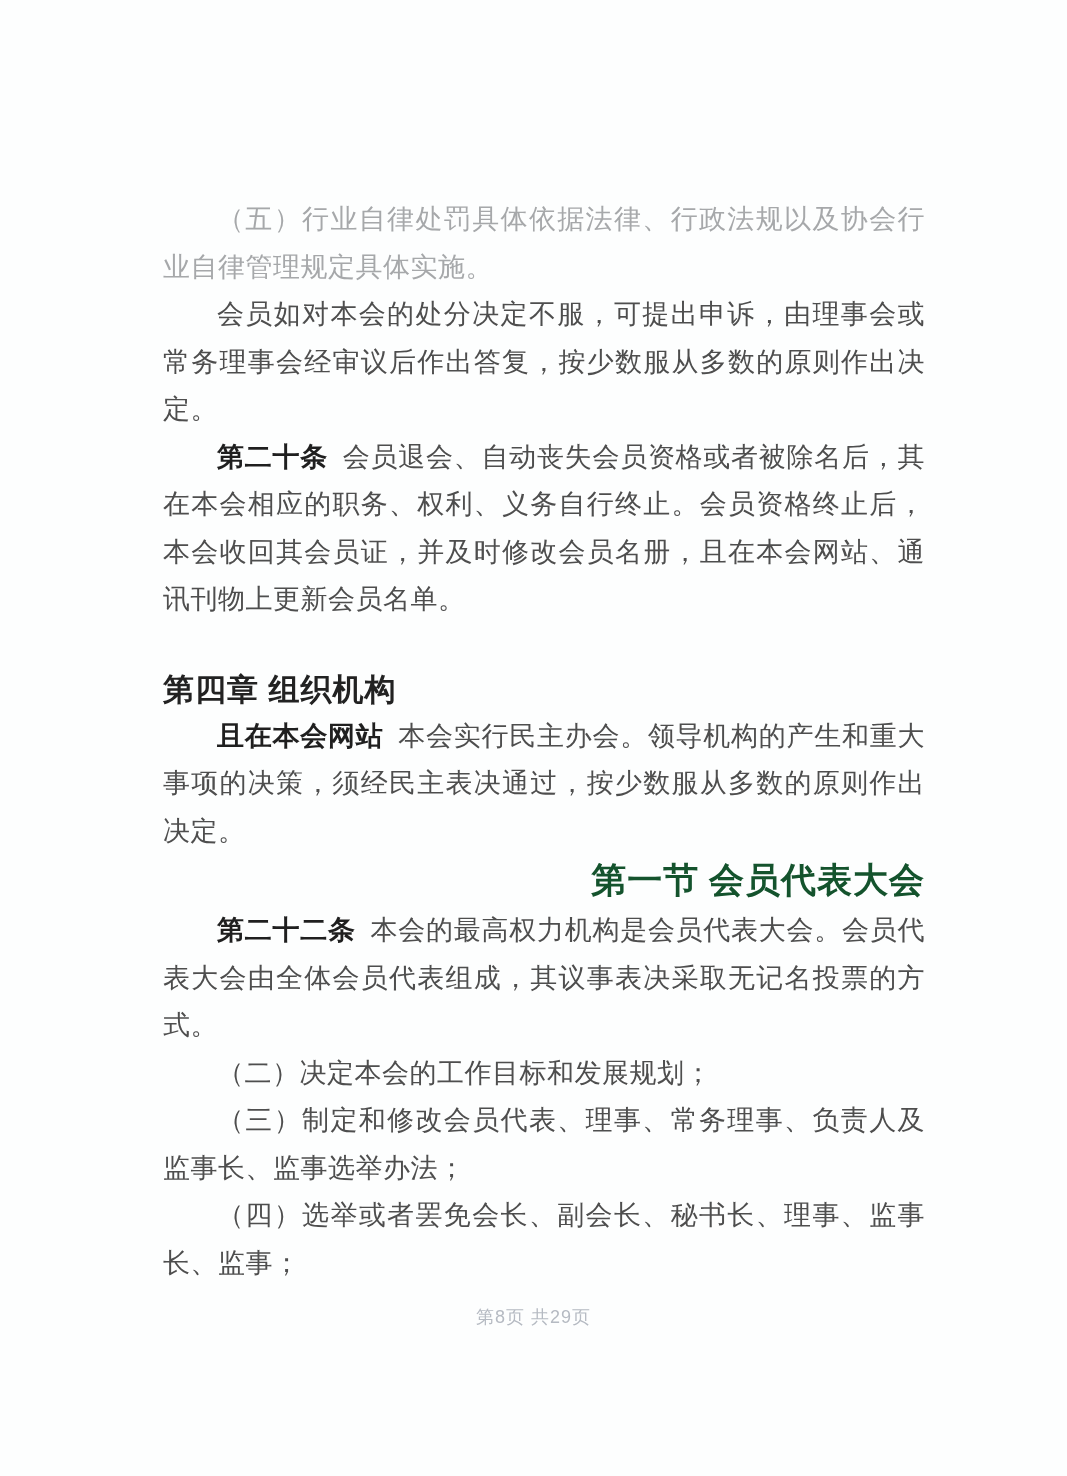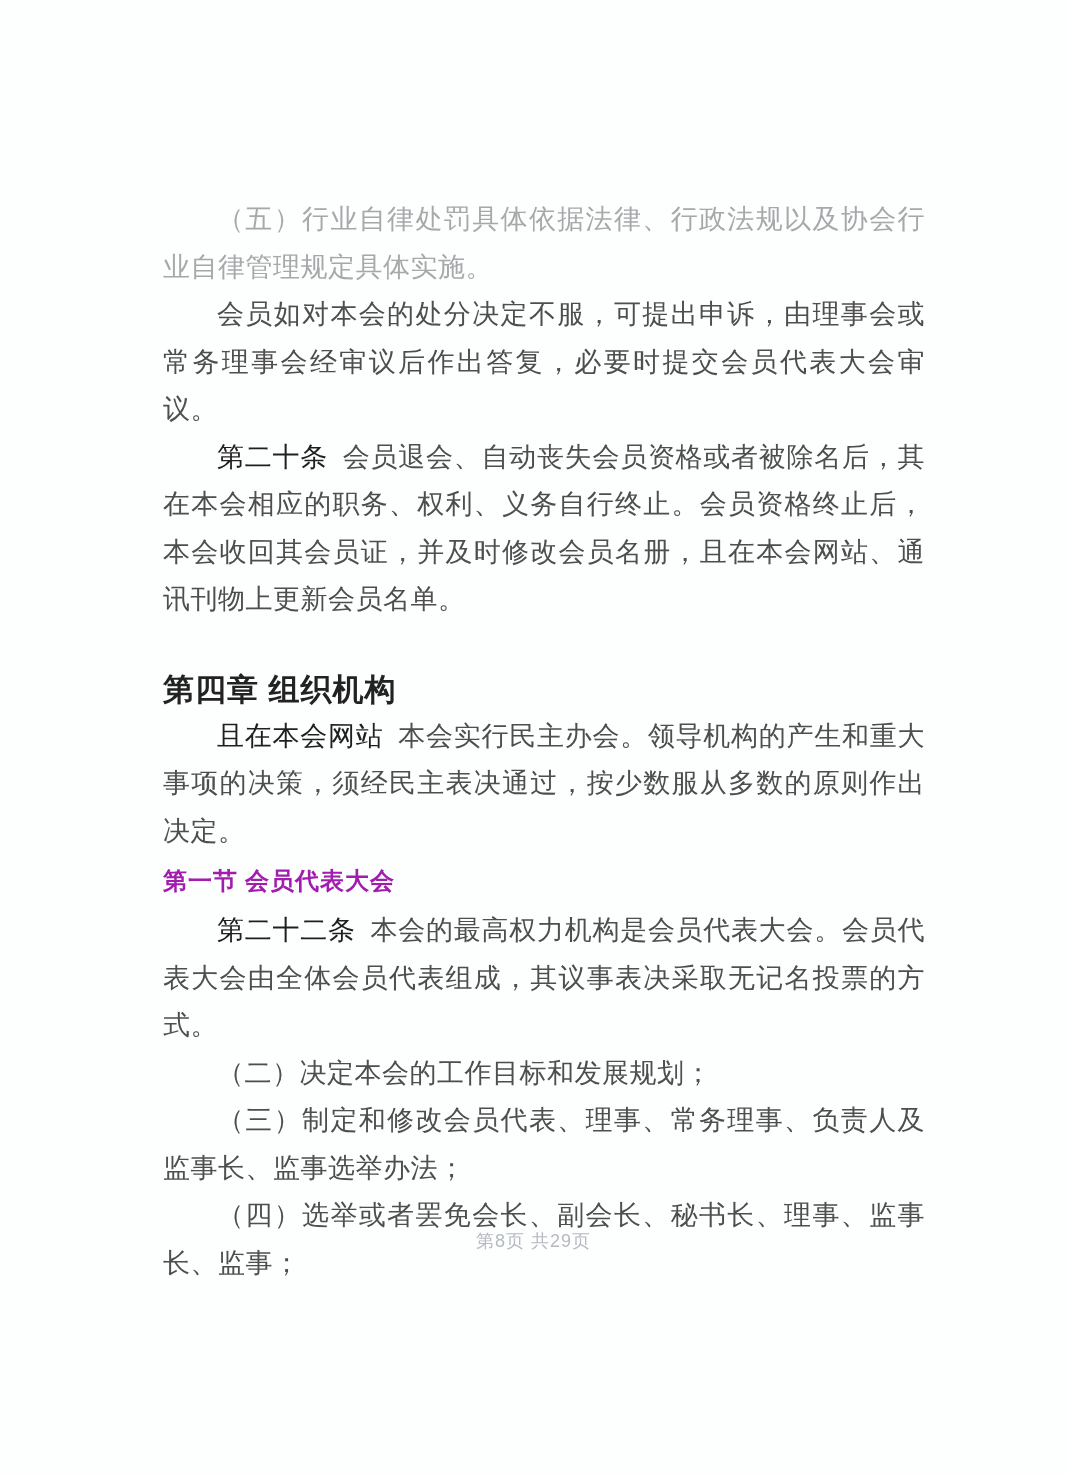--- a/index.html
+++ b/index.html
@@ -27,68 +27,68 @@
     text-align: justify;
   }
   p.para {
     margin: 0;
     text-indent: 2em;
   }
   p.faint {
     color: #a6a8aa;
   }
   .art-label {
-    font-weight: 400;
+    font-weight: 700;
     color: #1f1f1f;
     font-family: "Liberation Sans", "DejaVu Sans", sans-serif;
     margin-right: 0.55em;
   }
   h2.chapter {
     margin: 42px 0 0 0;
     text-indent: 0;
     font-family: "Liberation Sans", "DejaVu Sans", sans-serif;
     font-weight: 700;
     font-size: 31px;
     line-height: 47px;
     color: #222222;
     letter-spacing: 1px;
   }
   h3.section {
     margin: 0;
-    text-align: left;
+    text-align: right;
     text-indent: 0;
     font-family: "Liberation Serif", "DejaVu Serif", serif;
     font-weight: 700;
-    font-size: 24px;
+    font-size: 35px;
     line-height: 52px;
-    color: #a21caf;
+    color: #14532d;
     letter-spacing: 1px;
   }
   .footer {
     position: absolute;
-    top: 1228px;
+    top: 1304px;
     left: 0;
     width: 100%;
     text-align: center;
     font-family: "Liberation Sans", "DejaVu Sans", sans-serif;
     font-size: 18px;
     line-height: 26px;
     color: #b5bac2;
     letter-spacing: 1px;
   }
 </style>
 </head>
 <body>
 
 <div class="page">
   <div class="body-text">
 
     <p class="para faint">（五）行业自律处罚具体依据法律、行政法规以及协会行业自律管理规定具体实施。</p>
 
-    <p class="para">会员如对本会的处分决定不服，可提出申诉，由理事会或常务理事会经审议后作出答复，必要时提交会员代表大会审议。</p>
+    <p class="para">会员如对本会的处分决定不服，可提出申诉，由理事会或常务理事会经审议后作出答复，按少数服从多数的原则作出决定。</p>
 
     <p class="para">
       <span class="art-label">第二十条</span><span>会员退会、自动丧失会员资格或者被除名后，其在本会相应的职务、权利、义务自行终止。会员资格终止后，本会收回其会员证，并及时修改会员名册，且在本会网站、通讯刊物上更新会员名单。</span>
     </p>
 
     <h2 class="chapter">第四章 组织机构</h2>
 
     <p class="para">
       <span class="art-label">且在本会网站</span><span>本会实行民主办会。领导机构的产生和重大事项的决策，须经民主表决通过，按少数服从多数的原则作出决定。</span>
     </p>

